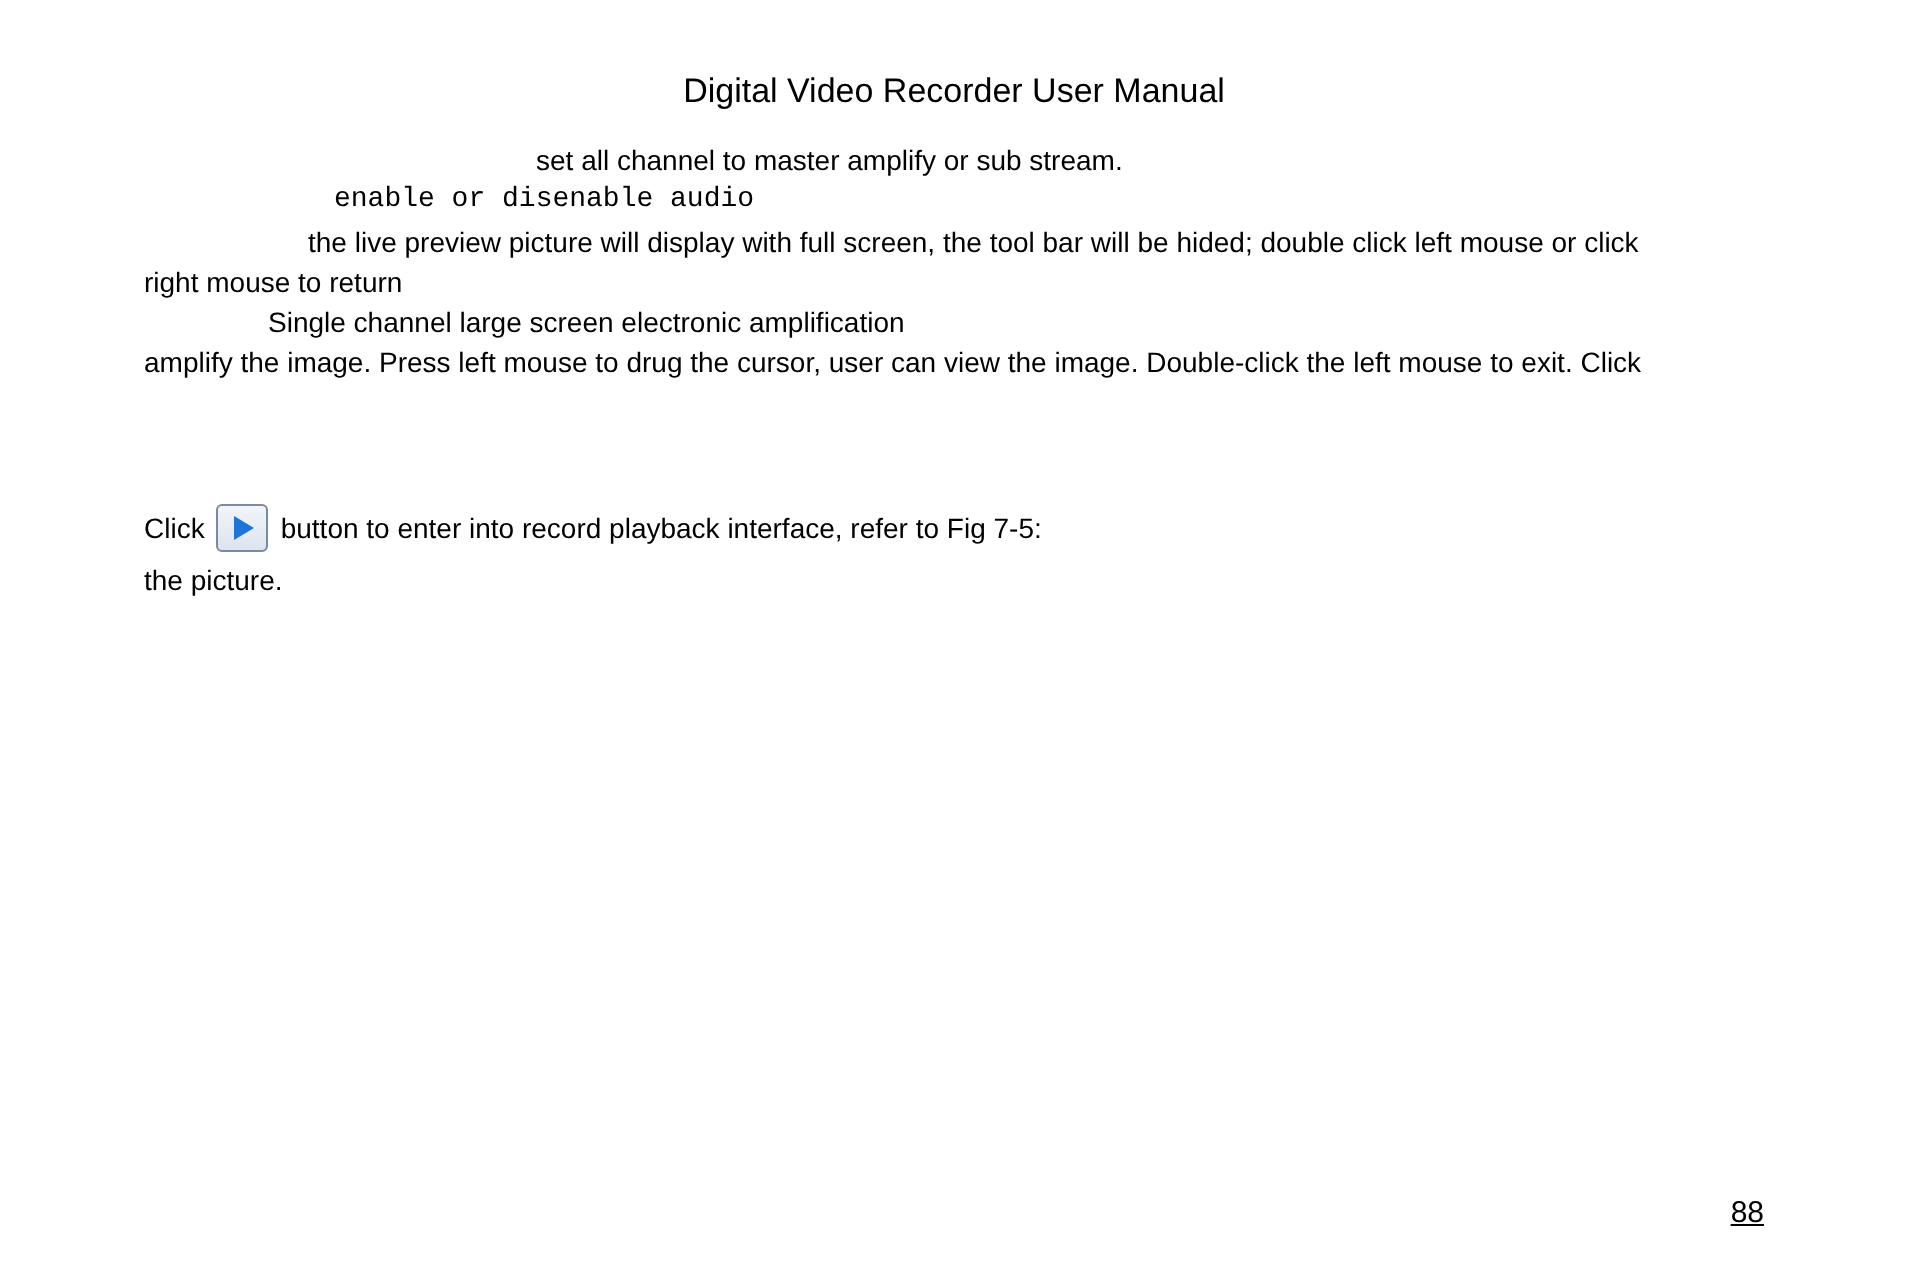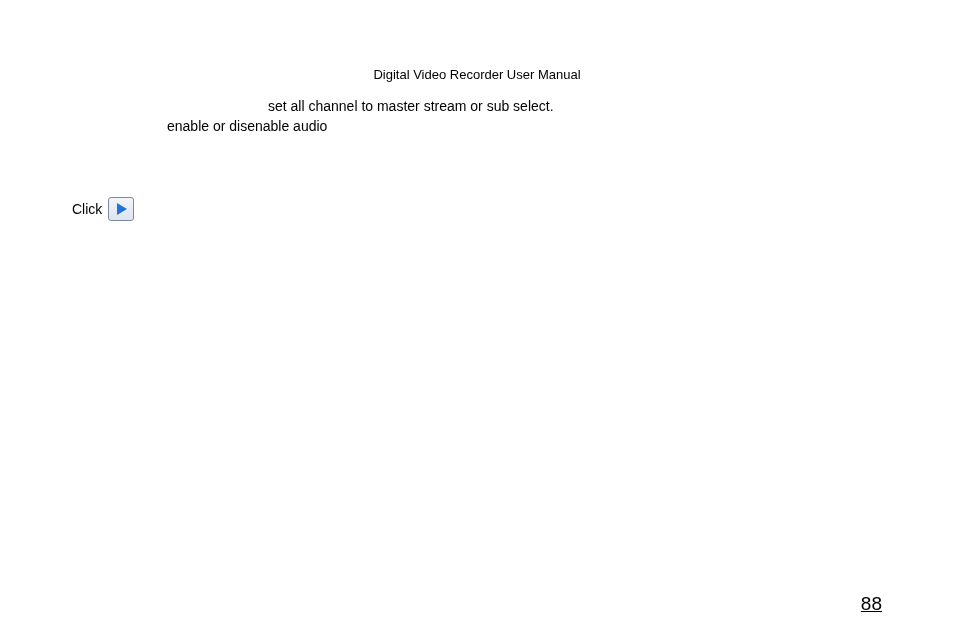--- a/index.html
+++ b/index.html
@@ -7,32 +7,31 @@
       width: 954px;
       height: 637px;
       background: #ffffff;
       font-family: Arial, Helvetica, sans-serif;
       color: #000000;
       position: relative;
       padding: 36px 72px 36px 72px;
     }
     .header-title {
       text-align: center;
-      font-size: 13px;
+      font-size: 17px;
       margin-bottom: 14px;
-      margin-top: 31px;
     }
     .body-text {
       font-size: 14px;
       line-height: 1.45;
       text-align: justify;
     }
     .line { display: block; }
     .indent1 { text-indent: 196px; }
-    .indent2 { text-indent: 95px; }
+    .indent2 { text-indent: 95px; font-family: Liberation Mono, monospace; }
     .indent3 { text-indent: 82px; }
     .indent4 { text-indent: 62px; }
     .section-gap { height: 60px; }
     .playback-line {
       display: flex;
       align-items: center;
       gap: 6px;
       font-size: 14px;
       margin-bottom: 4px;
       text-align: center;
@@ -52,39 +51,45 @@
       height: 0;
       border-top: 6px solid transparent;
       border-bottom: 6px solid transparent;
       border-left: 10px solid #1e74d8;
       margin-left: 2px;
     }
     .page-number {
       position: absolute;
       bottom: 22px;
       right: 72px;
-      font-size: 19px;
+      font-size: 15px;
       text-decoration: underline;
     }
   </style>
 </head>
 <body>
 
 <div class="header-title">Digital Video Recorder User Manual</div>
 
 <div class="body-text">
-  <span class="line indent1">set all channel to master stream or sub select.</span>
+  <span class="line indent1">set all channel to master amplify or sub stream.</span>
   <span class="line indent2">enable or disenable audio</span>
+  <span class="line indent3">the live preview picture will display with full screen, the tool bar will be hided; double click left mouse or click</span>
+  <span class="line">right mouse to return</span>
+  <span class="line indent4">Single channel large screen electronic amplification</span>
+  <span class="line">amplify the image. Press left mouse to drug the cursor, user can view the image. Double-click the left mouse to exit. Click</span>
 </div>
 
 <div class="section-gap"></div>
 
 <div class="playback-line">
   <span>Click</span>
   <span class="play-button">
     <span class="play-triangle"></span>
   </span>
+  <span>button to enter into record playback interface, refer to Fig 7-5:</span>
 </div>
 
 <div class="body-text">
+  <span class="line">the picture.</span>
 </div>
 
 <div class="page-number">88</div>
 
 </body></html>

